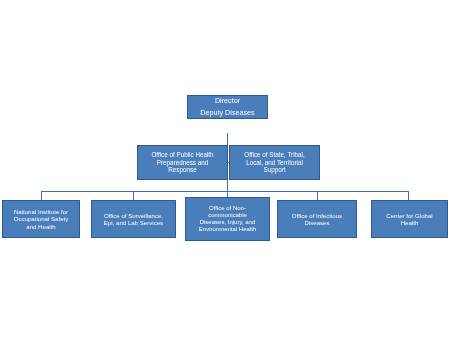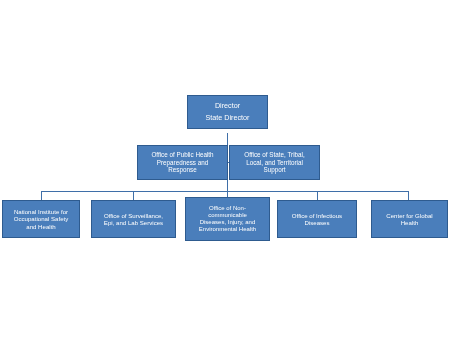--- a/index.html
+++ b/index.html
@@ -36,21 +36,21 @@
   .node .line {
     display: block;
     white-space: nowrap;
   }
 
   
   #node-director {
     left: 187px;
     top: 95px;
     width: 81px;
-    height: 34px;
+    height: 24px;
     font-size: 7.2px;
   }
   #node-director .line { margin: 1.6px 0; }
 
   
   .node-l2 {
     top: 145px;
     width: 91px;
     height: 35px;
     font-size: 6.3px;
@@ -107,21 +107,21 @@
   <div class="conn h" id="stub-right"></div>
   <div class="conn h" id="bus-l3"></div>
   <div class="conn v drop" id="drop-niosh"></div>
   <div class="conn v drop" id="drop-osels"></div>
   <div class="conn v drop" id="drop-noncomm"></div>
   <div class="conn v drop" id="drop-oid"></div>
   <div class="conn v drop" id="drop-cgh"></div>
 
   <div class="node" id="node-director">
     <span class="line">Director</span>
-    <span class="line">State Director</span>
+    <span class="line">Deputy Diseases</span>
   </div>
 
   <div class="node node-l2" id="node-ophpr">
     <span class="line">Office of Public Health</span>
     <span class="line">Preparedness and</span>
     <span class="line">Response</span>
   </div>
 
   <div class="node node-l2" id="node-ostlts">
     <span class="line">Office of State, Tribal,</span>

